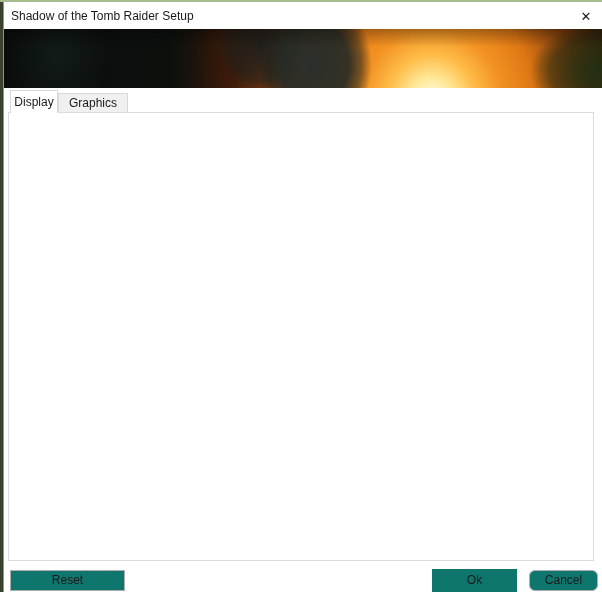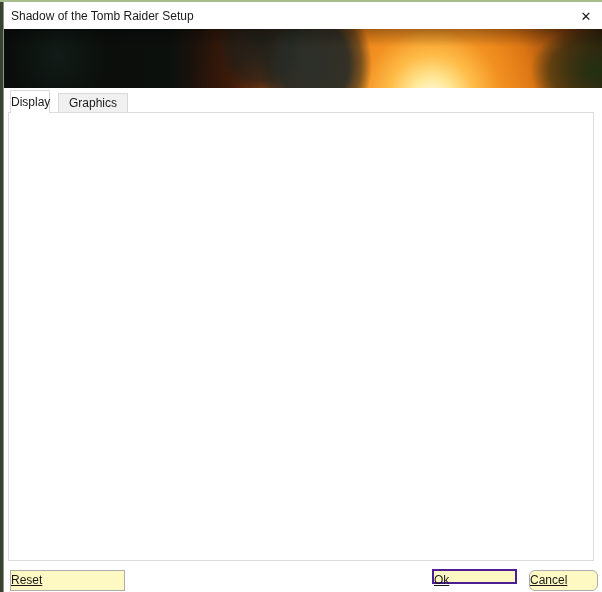--- a/index.html
+++ b/index.html
@@ -24,21 +24,21 @@
       radial-gradient(ellipse 75px 95px at 52% 60%, rgba(40,46,42,0.98) 0%, rgba(36,42,38,0.92) 45%, rgba(30,34,30,0.55) 62%, rgba(0,0,0,0) 76%),
       radial-gradient(ellipse 58px 70px at 43% 22%, rgba(26,30,27,0.95) 0%, rgba(26,30,27,0.6) 55%, rgba(0,0,0,0) 76%),
       radial-gradient(ellipse 85px 60px at 99% 72%, rgba(30,48,20,0.92) 0%, rgba(24,38,16,0.5) 55%, rgba(0,0,0,0) 78%),
       radial-gradient(ellipse 70px 85px at 9% 45%, rgba(20,32,27,0.75) 0%, rgba(0,0,0,0) 70%),
       radial-gradient(circle at 71.5% 118%, #fffbe8 0%, #ffe795 5%, #ffbc48 10%, #f29222 16%, rgba(235,125,20,0.92) 24%, rgba(195,88,14,0.6) 34%, rgba(95,38,8,0.28) 45%, rgba(0,0,0,0) 56%),
       linear-gradient(90deg, #0a0d0b 0%, #0c100d 28%, #341709 38%, #8a400f 47%, #cc6412 56%, #e47c16 66%, #e07414 72%, #a04c10 78%, #3c1c08 84%, #0e120b 90%, #0c120a 100%);
   }
 
   
   .tab { position:absolute; border:1px solid #d9d9d9; border-bottom:none; text-align:center; cursor:default; }
-  .tab-display { left:10px; top:90px; width:40px; height:23px; background:#fff; z-index:3; line-height:22px; }
+  .tab-display { left:10px; top:90px; width:48px; height:23px; background:#fff; z-index:3; line-height:22px; }
   .tab-graphics { left:58px; top:93px; width:70px; height:20px; background:#f0f0f0; z-index:1; line-height:19px; }
   .tabpage { position:absolute; left:8px; top:112px; width:586px; height:449px; border:1px solid #dcdcdc; background:#fff; z-index:2; }
 
   
   .cb-row { position:absolute; left:196px; height:14px; }
   .cb { position:absolute; left:0; top:0; width:13px; height:13px; background:#fff; border:1px solid #2b2b2b; }
   .cb .check { display:none; position:absolute; left:3px; top:0px; width:4px; height:8px;
                border-right:2px solid #1a1a1a; border-bottom:2px solid #1a1a1a; transform:rotate(40deg); }
   .cb.checked .check { display:block; }
   .cb-row.disabled .cb { border-color:#bfbfbf; }
@@ -60,24 +60,24 @@
 
   
   .combo { position:absolute; left:200px; width:225px; height:21px; background:#f0f0f0;
            border:1px solid #999; line-height:19px; padding-left:8px; cursor:default; }
   .combo .chev { position:absolute; right:10px; top:5px; width:7px; height:7px;
                  border-right:1.4px solid #3c3c3c; border-bottom:1.4px solid #3c3c3c; transform:rotate(45deg) scaleY(0.9); }
   .combo.disabled { background:#d9d9d9; border-color:#b5b5b5; color:#8c8c8c; }
   .combo.disabled .chev { border-color:#a2a2a2; }
 
   
-  .btn { position:absolute; height:21px; background:#fef9c3; border:1px solid #adadad;
-         text-align:left; line-height:19px; cursor:default;text-decoration:underline; }
+  .btn { position:absolute; height:21px; background:#0f766e; border:1px solid #adadad;
+         text-align:center; line-height:19px; cursor:default; }
   .btn-reset { left:10px; top:570px; width:115px; }
-  .btn-ok { left:432px; top:569px; width:85px; height:15px; border:2px solid #4c1d95; line-height:19px; }
+  .btn-ok { left:432px; top:569px; width:85px; height:23px; border:2px solid #0f766e; line-height:19px; }
   .btn-cancel { left:529px; top:570px; width:69px;border-radius:6px; }
 </style>
 </head>
 <body>
 
 <div class="window">
   <div class="edge-top"></div>
   <div class="edge-left"></div>
   <div class="edge-left-line"></div>
 

